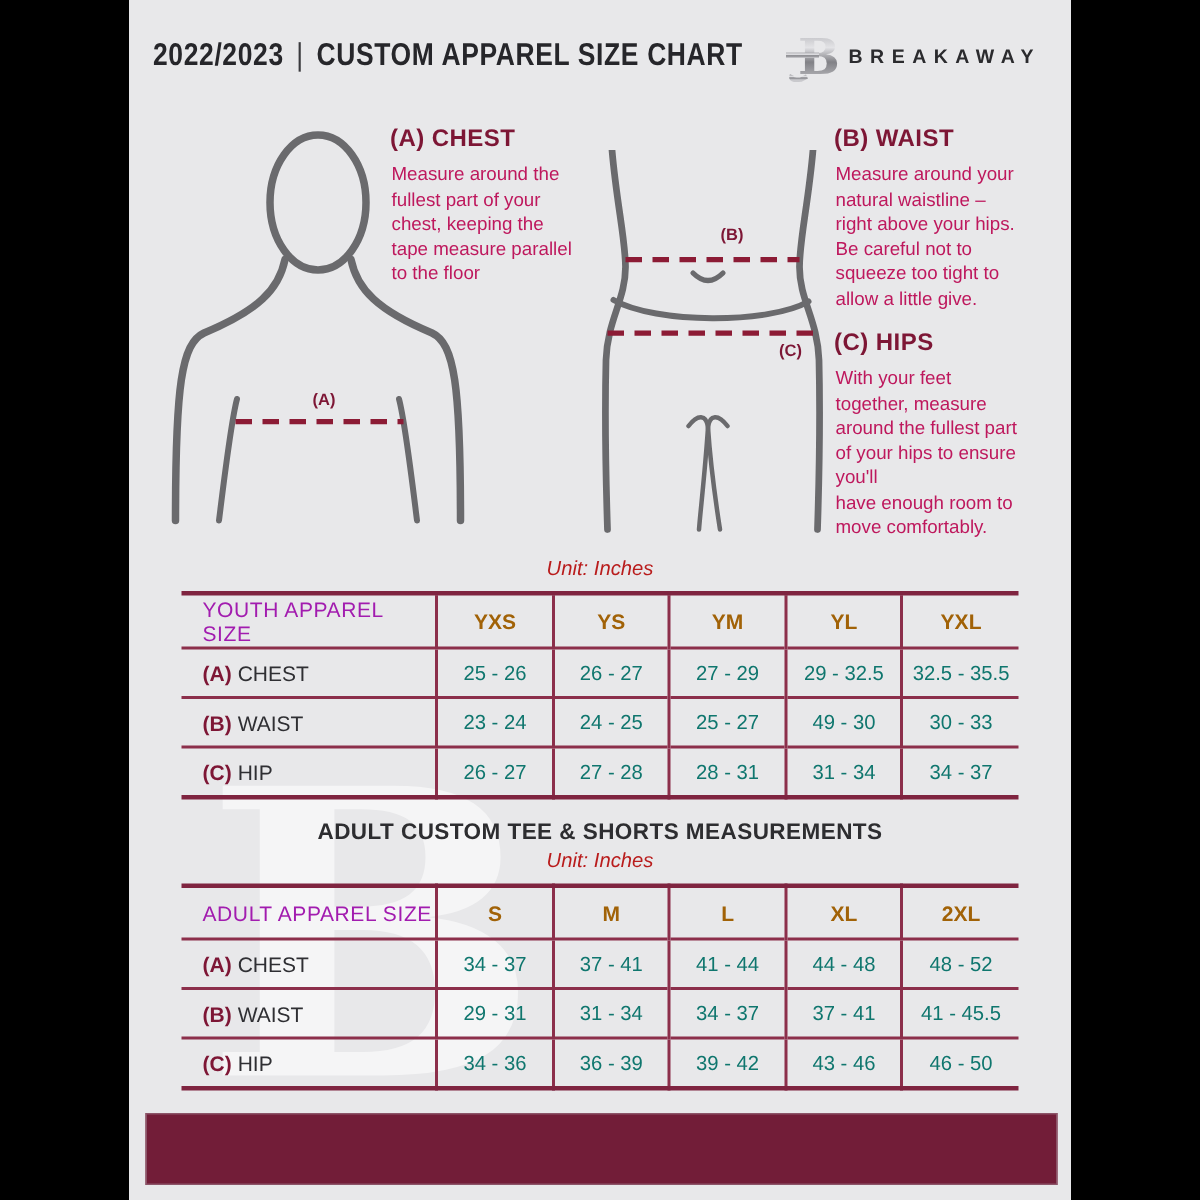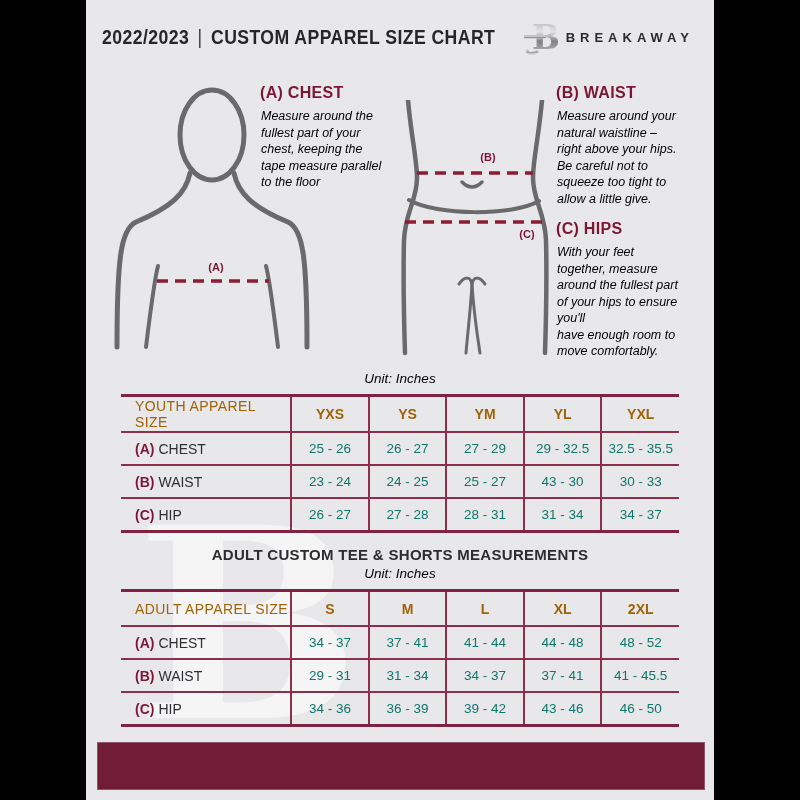--- a/index.html
+++ b/index.html
@@ -19,42 +19,42 @@
   }
   .hdr-title .pipe{font-weight:400;color:#3a3a3e;padding:0 10px;}
   .brand{position:absolute;right:20px;top:16px;display:flex;align-items:center;gap:0;}
   .brand-name{font-weight:700;font-size:13px;letter-spacing:5px;color:#2b2b2e;}
   
   .fig{position:absolute;}
   .guide-head{
     position:absolute;font-weight:700;font-size:16px;color:#7d1635;letter-spacing:.3px;
   }
   .guide-text{
-    position:absolute;font-style:italic;font-size:12.5px;line-height:16.5px;
-    color:#000000;white-space:pre-line;font-weight:500;
+    position:absolute;font-size:12.5px;line-height:16.5px;
+    color:#be185d;white-space:pre-line;font-weight:500;
   }
   .meas-label{
     position:absolute;font-weight:700;font-size:11px;color:#7d1635;
     transform:translateX(-50%);
   }
   
   .section{position:absolute;left:35px;width:558px;text-align:center;}
   .sec-title{font-weight:700;font-size:15px;color:#2d2d30;letter-spacing:.3px;}
-  .sec-unit{font-style:italic;font-size:13.5px;color:#000000;margin-top:3px;}
+  .sec-unit{font-style:italic;font-size:13.5px;color:#b91c1c;margin-top:3px;}
   table.mtable{
     width:558px;border-collapse:collapse;table-layout:fixed;margin-top:8px;
     border-top:3px solid #7f2440;border-bottom:3px solid #7f2440;
   }
   .mtable tr:not(:first-child)>*{border-top:2px solid #8c2f4b;}
   .mtable tr>*:not(:first-child){border-left:2px solid #8c2f4b;}
   .mtable th{height:31px;font-weight:700;font-size:14px;color:#a16207;}
   .mtable td{height:29px;font-size:13.5px;color:#0f766e;text-align:center;}
   .mtable .size-label{
     text-align:left;padding-left:14px;font-weight:400;font-size:14px;
-    letter-spacing:.4px;color:#a16207;
+    letter-spacing:.4px;color:#a21caf;
   }
   .mtable .row-label{text-align:left;padding-left:14px;font-size:14px;color:#2f2f33;}
   .mtable .row-label b{color:#7d1635;font-weight:700;margin-right:4px;}
   
   .watermark{
     position:absolute;left:50px;top:492px;font-size:265px;line-height:1;
     font-family:"DejaVu Serif",serif;font-weight:700;
     color:rgba(255,255,255,.55);z-index:0;user-select:none;
   }
   .layer{position:absolute;inset:0;z-index:1;border-radius:30px;}
@@ -170,21 +170,21 @@
           <td>26 - 27</td>
           <td>27 - 29</td>
           <td>29 - 32.5</td>
           <td>32.5 - 35.5</td>
         </tr>
         <tr>
           <td class="row-label"><b>(B)</b><span>WAIST</span></td>
           <td>23 - 24</td>
           <td>24 - 25</td>
           <td>25 - 27</td>
-          <td>43 - 30</td>
+          <td>49 - 30</td>
           <td>30 - 33</td>
         </tr>
         <tr>
           <td class="row-label"><b>(C)</b><span>HIP</span></td>
           <td>26 - 27</td>
           <td>27 - 28</td>
           <td>28 - 31</td>
           <td>31 - 34</td>
           <td>34 - 37</td>
         </tr>

